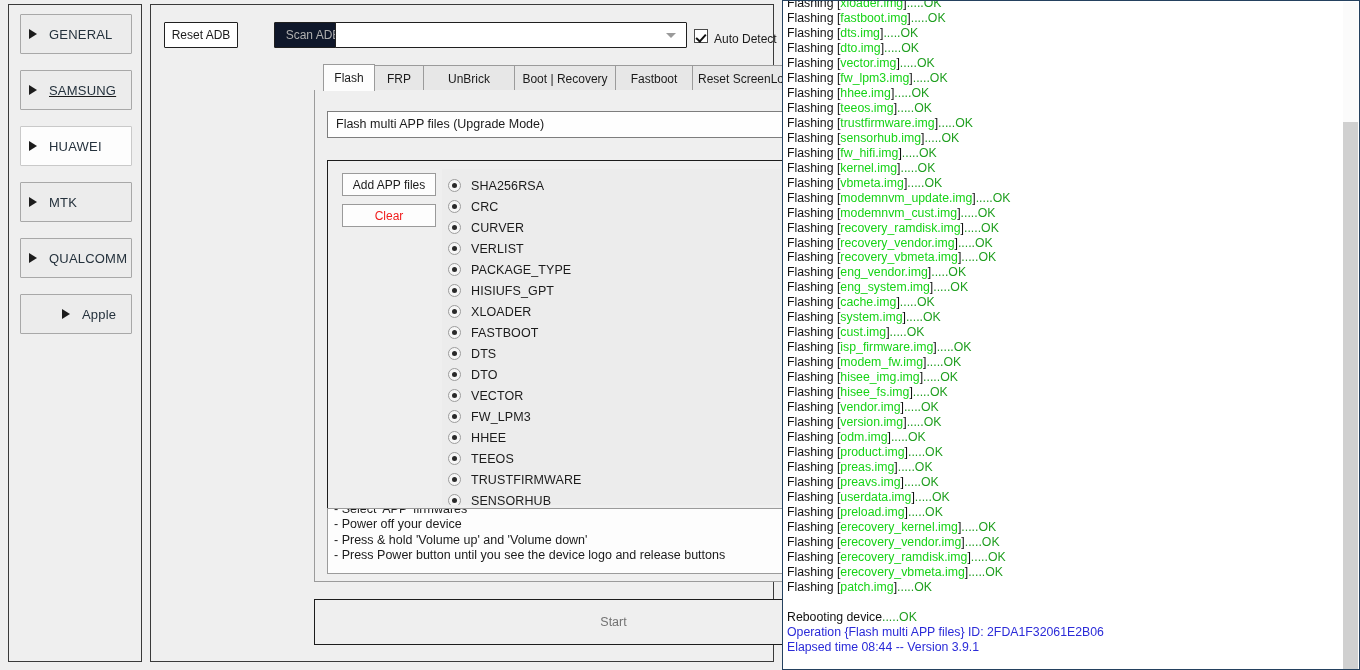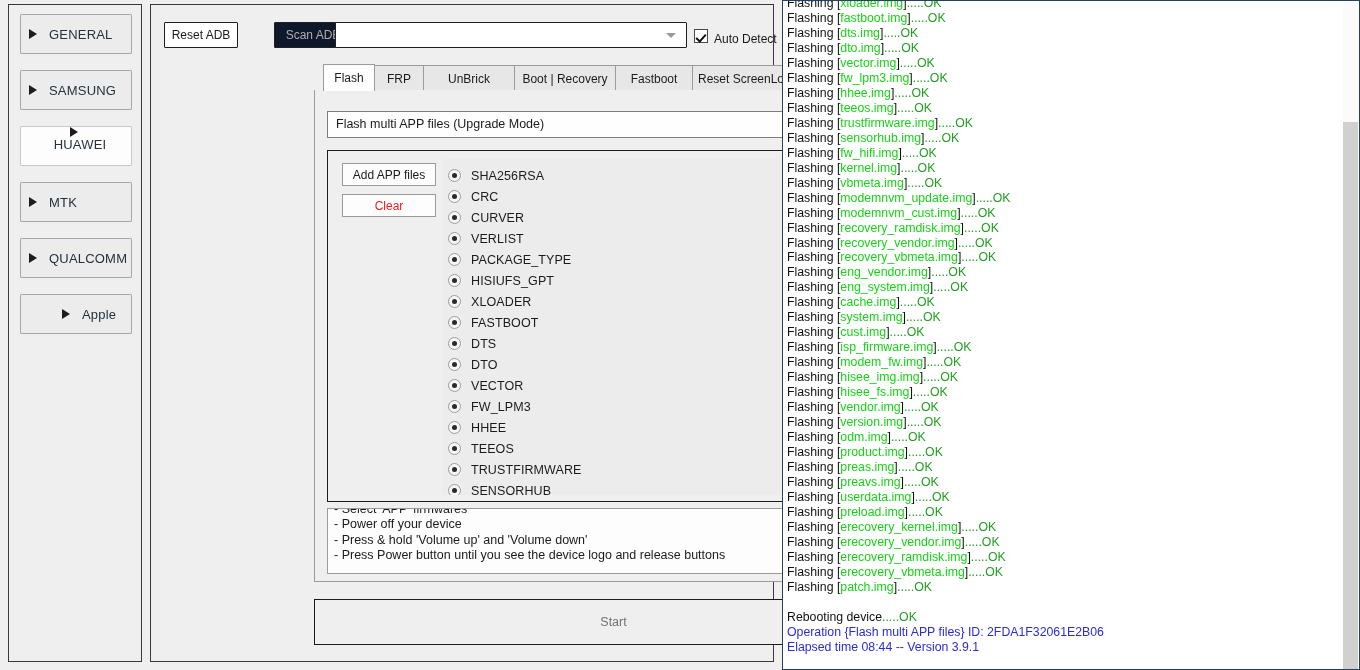--- a/index.html
+++ b/index.html
@@ -34,21 +34,20 @@
     border: 1px solid #a8a8a8;
     border-radius: 1px;
     display: flex;
     align-items: center;
     padding-left: 8px;
     cursor: pointer;
   }
   .vendor-btn.active {
     background: #fdfdfd;
     border: 1px solid #c9c9c9;
-    flex-direction: column;
   }
   .vendor-arrow {
     width: 0; height: 0;
     border-left: 8px solid #1c1c1c;
     border-top: 5.5px solid transparent;
     border-bottom: 5.5px solid transparent;
     margin-right: 12px;
     flex: none;
   }
   .vendor-label {
@@ -189,21 +188,21 @@
     position: absolute; right: 11px; top: 11px;
     width: 0; height: 0;
     border-left: 5.5px solid transparent;
     border-right: 5.5px solid transparent;
     border-top: 6px solid #6d6d6d;
   }
 
   
   #part-box {
     position: absolute;
-    left: 12px; top: 60px;
+    left: 12px; top: 70px;
     width: 573px; height: 352px;
     background: #efefef;
     border: 1px solid #1c1c1c;
   }
   #add-app-files {
     position: absolute; left: 14px; top: 12px;
     width: 94px; height: 23px;
     background: #fdfdfd;
     border: 1px solid #9a9a9a;
     font-size: 12px; color: #1b1b1b;
@@ -371,21 +370,21 @@
 </head>
 <body>
 
 <div id="root">
 
   <div id="sidebar">
       <div class="vendor-btn" style="top: 9px;">
         <span class="vendor-arrow"></span>
         <span class="vendor-label">GENERAL</span>
       </div>
-      <div class="vendor-btn" style="top: 65px;">
+      <div class="vendor-btn" style="top: 65px; text-decoration: underline;">
         <span class="vendor-arrow"></span>
         <span class="vendor-label">SAMSUNG</span>
       </div>
       <div class="vendor-btn active" style="top: 121px;">
         <span class="vendor-arrow"></span>
         <span class="vendor-label">HUAWEI</span>
       </div>
       <div class="vendor-btn" style="top: 177px;">
         <span class="vendor-arrow"></span>
         <span class="vendor-label">MTK</span>

